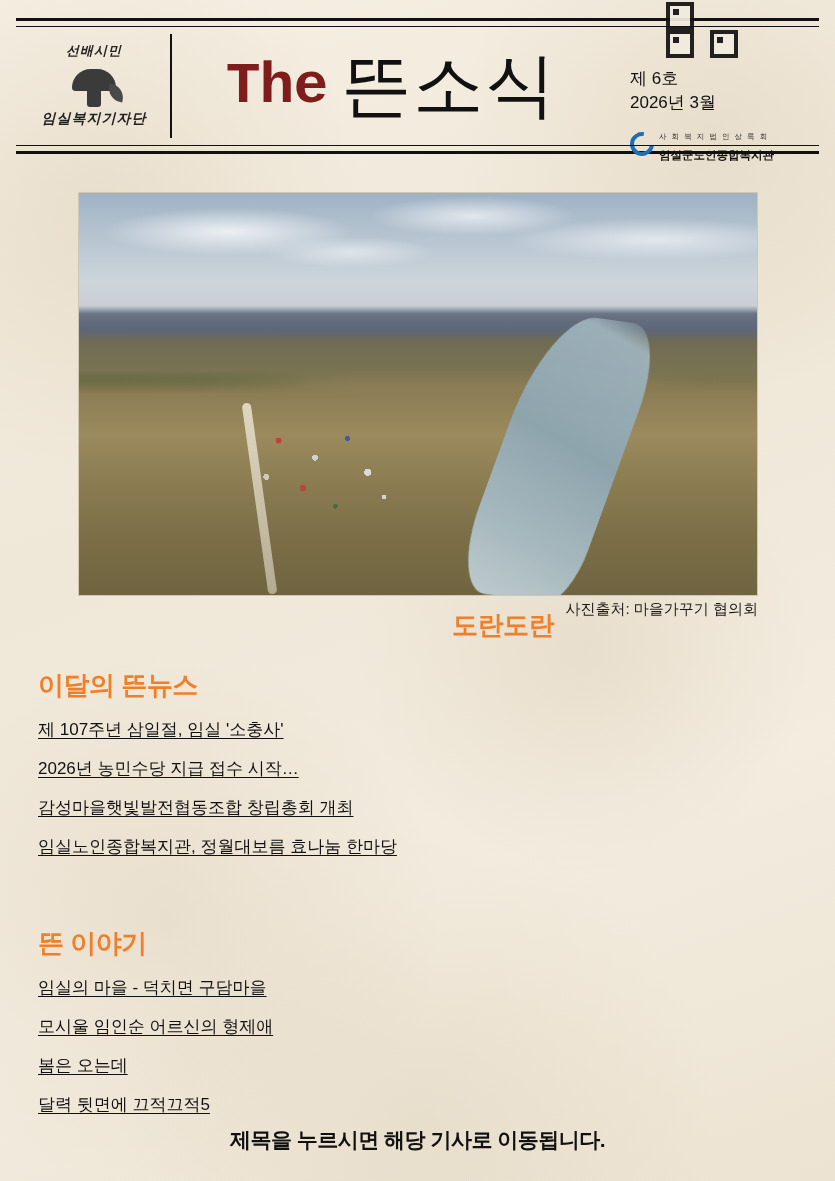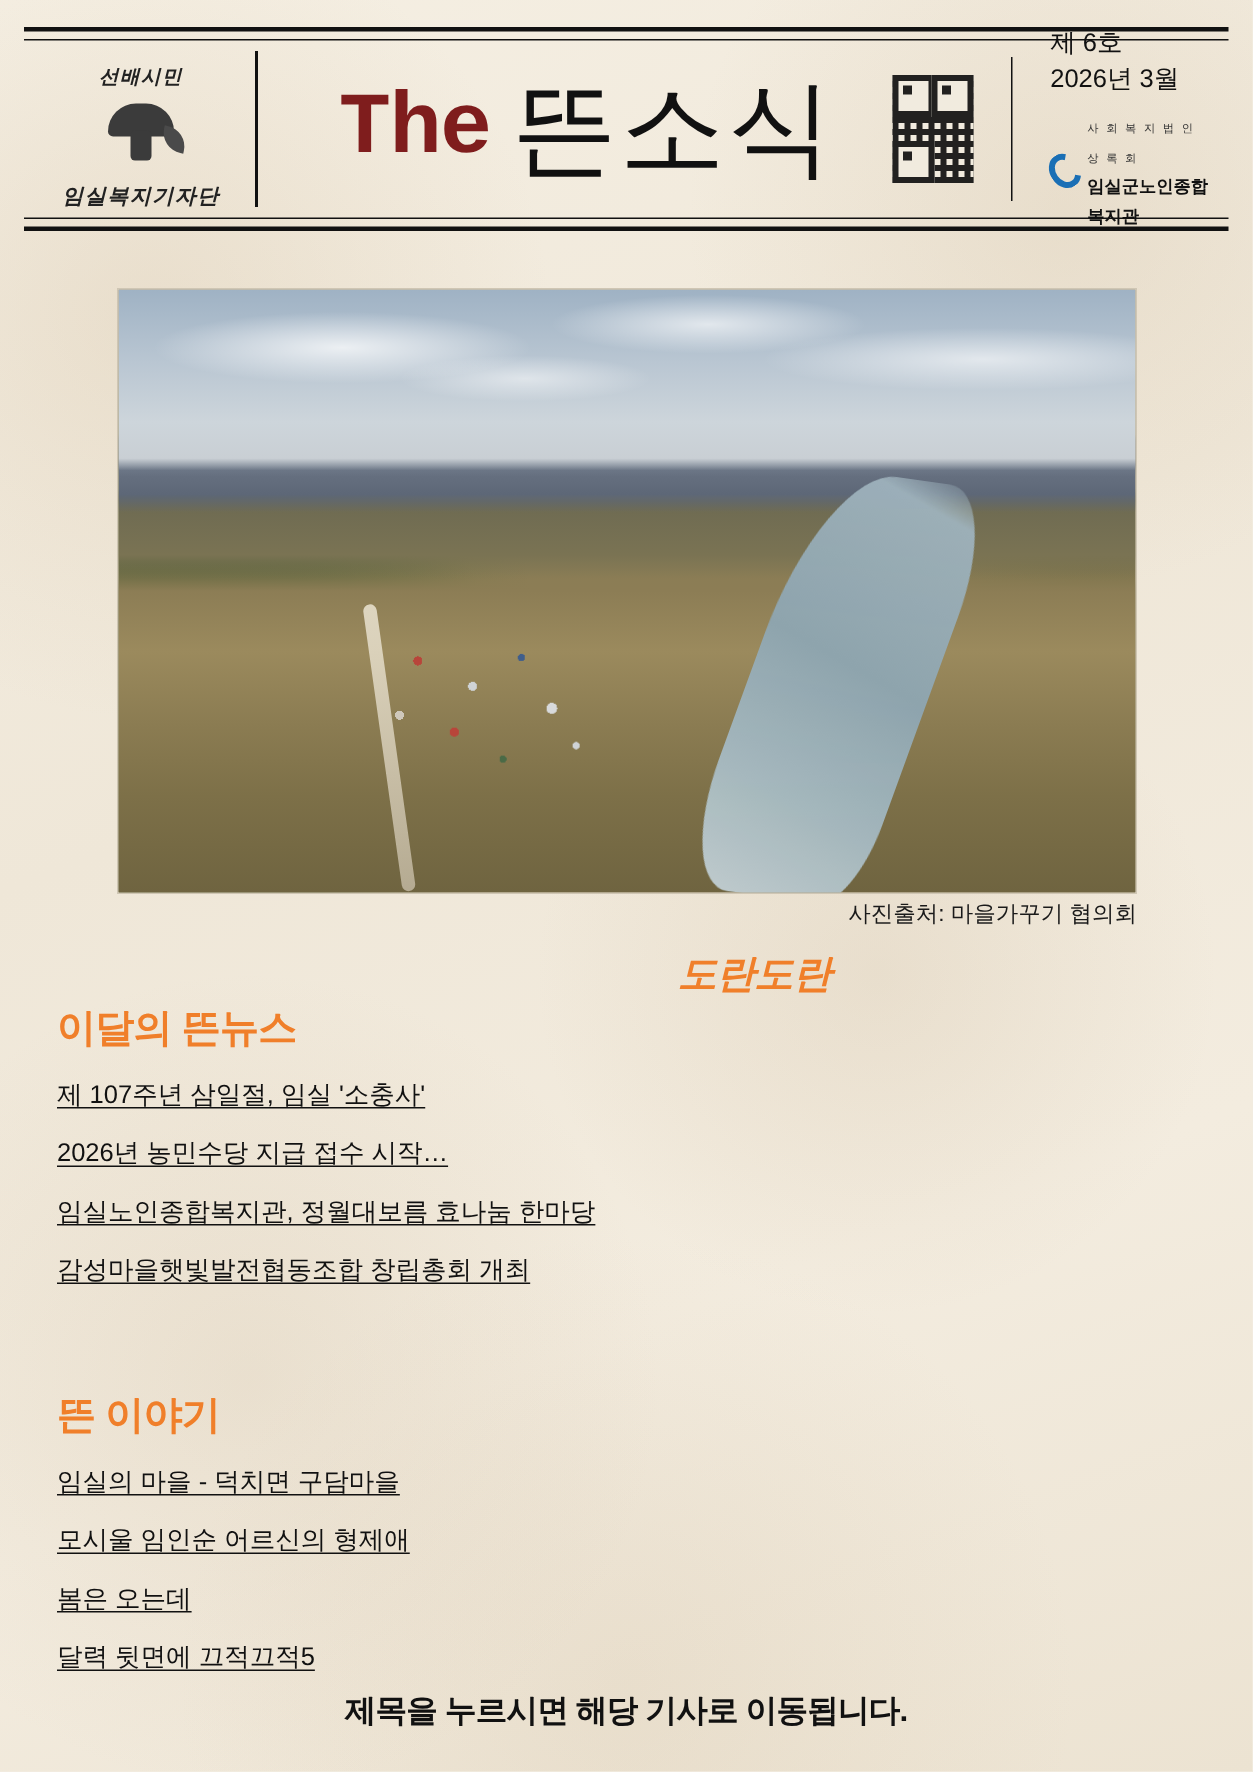--- a/index.html
+++ b/index.html
@@ -76,21 +76,21 @@
   .emblem-arc-top, .emblem-arc-bottom {
     position: absolute;
     width: 100%;
     text-align: center;
     font-size: 13px;
     font-weight: bold;
     color: #222;
     letter-spacing: 1px;
   }
   .emblem-arc-top { top: 10px; }
-  .emblem-arc-bottom { bottom: 0; font-size: 14px; }
+  .emblem-arc-bottom { bottom: 12px; font-size: 14px; }
   .emblem-mark {
     width: 56px;
     height: 44px;
     position: relative;
     margin-top: 2px;
   }
   .emblem-mark .cap {
     position: absolute;
     left: 6px; top: 4px;
     width: 44px; height: 22px;
@@ -144,20 +144,21 @@
 
   .masthead-right {
     width: 224px;
     min-width: 224px;
     height: 112px;
     display: flex;
     align-items: center;
     gap: 19px;
     padding-right: 10px;
     box-sizing: border-box;
+    flex-direction: column;
   }
   .qr {
     width: 72px;
     height: 72px;
     background:
       repeating-linear-gradient(90deg, #111 0 4px, transparent 4px 8px),
       repeating-linear-gradient(0deg, #111 0 4px, transparent 4px 8px);
     background-color: #f2ece0;
     position: relative;
     opacity: 0.92;
@@ -309,21 +310,21 @@
     font-size: 15px;
     color: #1a1a1a;
   }
 
   
   .col {
     position: absolute;
     font-size: 0;
   }
   .col-left-news { left: 38px; top: 668px; width: 400px; }
-  .col-right     { left: 452px; top: 632px; width: 370px; font-style: italic; }
+  .col-right     { left: 452px; top: 608px; width: 370px; }
   .col-left-story{ left: 38px; top: 906px; width: 400px; margin-top: 20px; }
 
   .sec-title {
     font-size: 26px;
     font-weight: bold;
     color: #f07f2a;
     margin: 0 0 16px 0;
     letter-spacing: -0.5px;
   }
   .link-list { list-style: none; margin: 0; padding: 0; }
@@ -405,22 +406,22 @@
       <div class="village"></div>
     </div>
   </figure>
   <div class="hero-credit">사진출처: 마을가꾸기 협의회</div>
 
   <section class="col col-left-news">
     <h2 class="sec-title">이달의 뜬뉴스</h2>
     <ul class="link-list">
       <li><a class="article-link">제 107주년 삼일절, 임실 '소충사'</a></li>
       <li><a class="article-link">2026년 농민수당 지급 접수 시작…</a></li>
+      <li><a class="article-link">감성마을햇빛발전협동조합 창립총회 개최</a></li>
       <li><a class="article-link">임실노인종합복지관, 정월대보름 효나눔 한마당</a></li>
-      <li><a class="article-link">감성마을햇빛발전협동조합 창립총회 개최</a></li>
     </ul>
   </section>
 
   <section class="col col-right">
     <h2 class="sec-title">도란도란</h2>
   </section>
 
   <section class="col col-left-story">
     <h2 class="sec-title">뜬 이야기</h2>
     <ul class="link-list">

